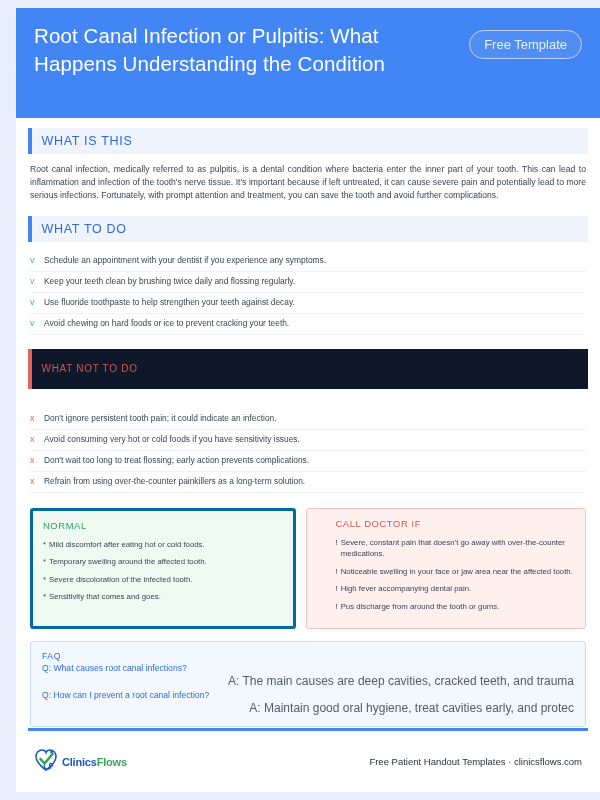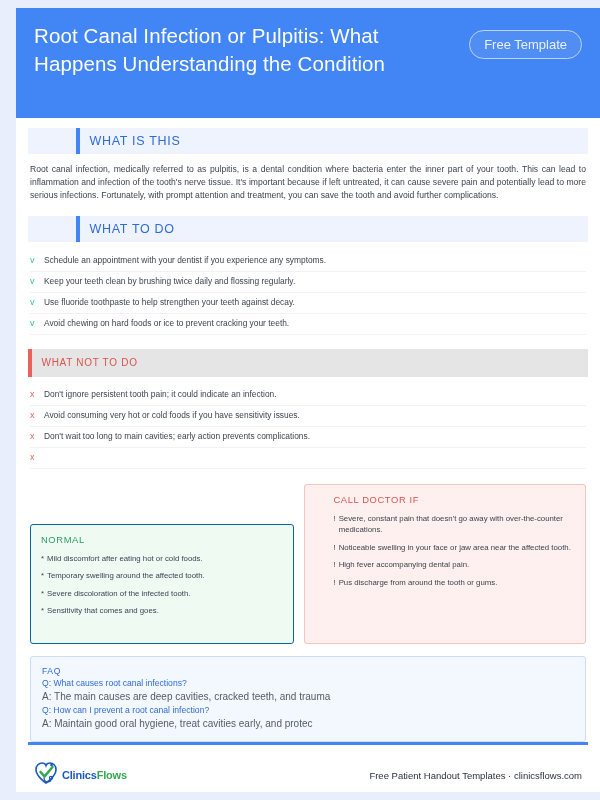--- a/index.html
+++ b/index.html
@@ -73,26 +73,25 @@
   
   .sec-head {
     display: flex;
     align-items: center;
     box-sizing: border-box;
   }
   .sec-head.blue {
     background: #eef3fe;
     height: 26px;
     margin-bottom: 9px;
-    padding-left: 48px;
   }
   .sec-head.red {
-    background: #e5e5e5;
-    height: 28px;
-    margin-bottom: 8px;
+    background: #0f172a;
+    height: 40px;
+    margin-bottom: 20px;
   }
   .sec-bar {
     width: 3.5px;
     align-self: stretch;
     flex: 0 0 auto;
   }
   .sec-head.blue .sec-bar { background: #4285f4; }
   .sec-head.red  .sec-bar { background: #e8625c; }
   .sec-title {
     padding-left: 10px;
@@ -146,22 +145,21 @@
   }
   .box {
     flex: 1 1 0;
     box-sizing: border-box;
     border-radius: 3px;
     padding: 9px 10px 10px 10px;
     min-height: 120px;
   }
   .box.normal {
     background: #effaf3;
-    border: 1px solid #0369a1;
-    margin-top: 40px;
+    border: 3px solid #0369a1;
   }
   .box.doctor {
     background: #fdf0ee;
     border: 1px solid #f3c3bd;
     padding-left: 29px;
   }
   .box-title {
     font-size: 9.4px;
     letter-spacing: 0.6px;
     margin-bottom: 8px;
@@ -193,22 +191,23 @@
     font-size: 8.6px;
     letter-spacing: 0.6px;
   }
   .faq-q {
     color: #2f6bd8;
     font-size: 8.6px;
     line-height: 14px;
   }
   .faq-a {
     color: #545c68;
-    font-size: 10px;
+    font-size: 12px;
     line-height: 13px;
+    text-align: right;
   }
 
   
   .footer-wrap {
     flex: 0 0 auto;
     padding: 0 12px 0 12px;
   }
   .footer-rule {
     height: 3px;
     background: #4285f4;
@@ -289,24 +288,25 @@
         <div class="list-row">
           <span class="mark no">x</span>
           <span class="txt">Don't ignore persistent tooth pain; it could indicate an infection.</span>
         </div>
         <div class="list-row">
           <span class="mark no">x</span>
           <span class="txt">Avoid consuming very hot or cold foods if you have sensitivity issues.</span>
         </div>
         <div class="list-row">
           <span class="mark no">x</span>
-          <span class="txt">Don't wait too long to main cavities; early action prevents complications.</span>
+          <span class="txt">Don't wait too long to treat flossing; early action prevents complications.</span>
         </div>
         <div class="list-row">
           <span class="mark no">x</span>
+          <span class="txt">Refrain from using over-the-counter painkillers as a long-term solution.</span>
         </div>
       </div>
 
       <div class="cols">
 
         <div class="box normal">
           <div class="box-title">NORMAL</div>
           <div class="box-item">
             <span class="b">*</span>
             <span>Mild discomfort after eating hot or cold foods.</span>

